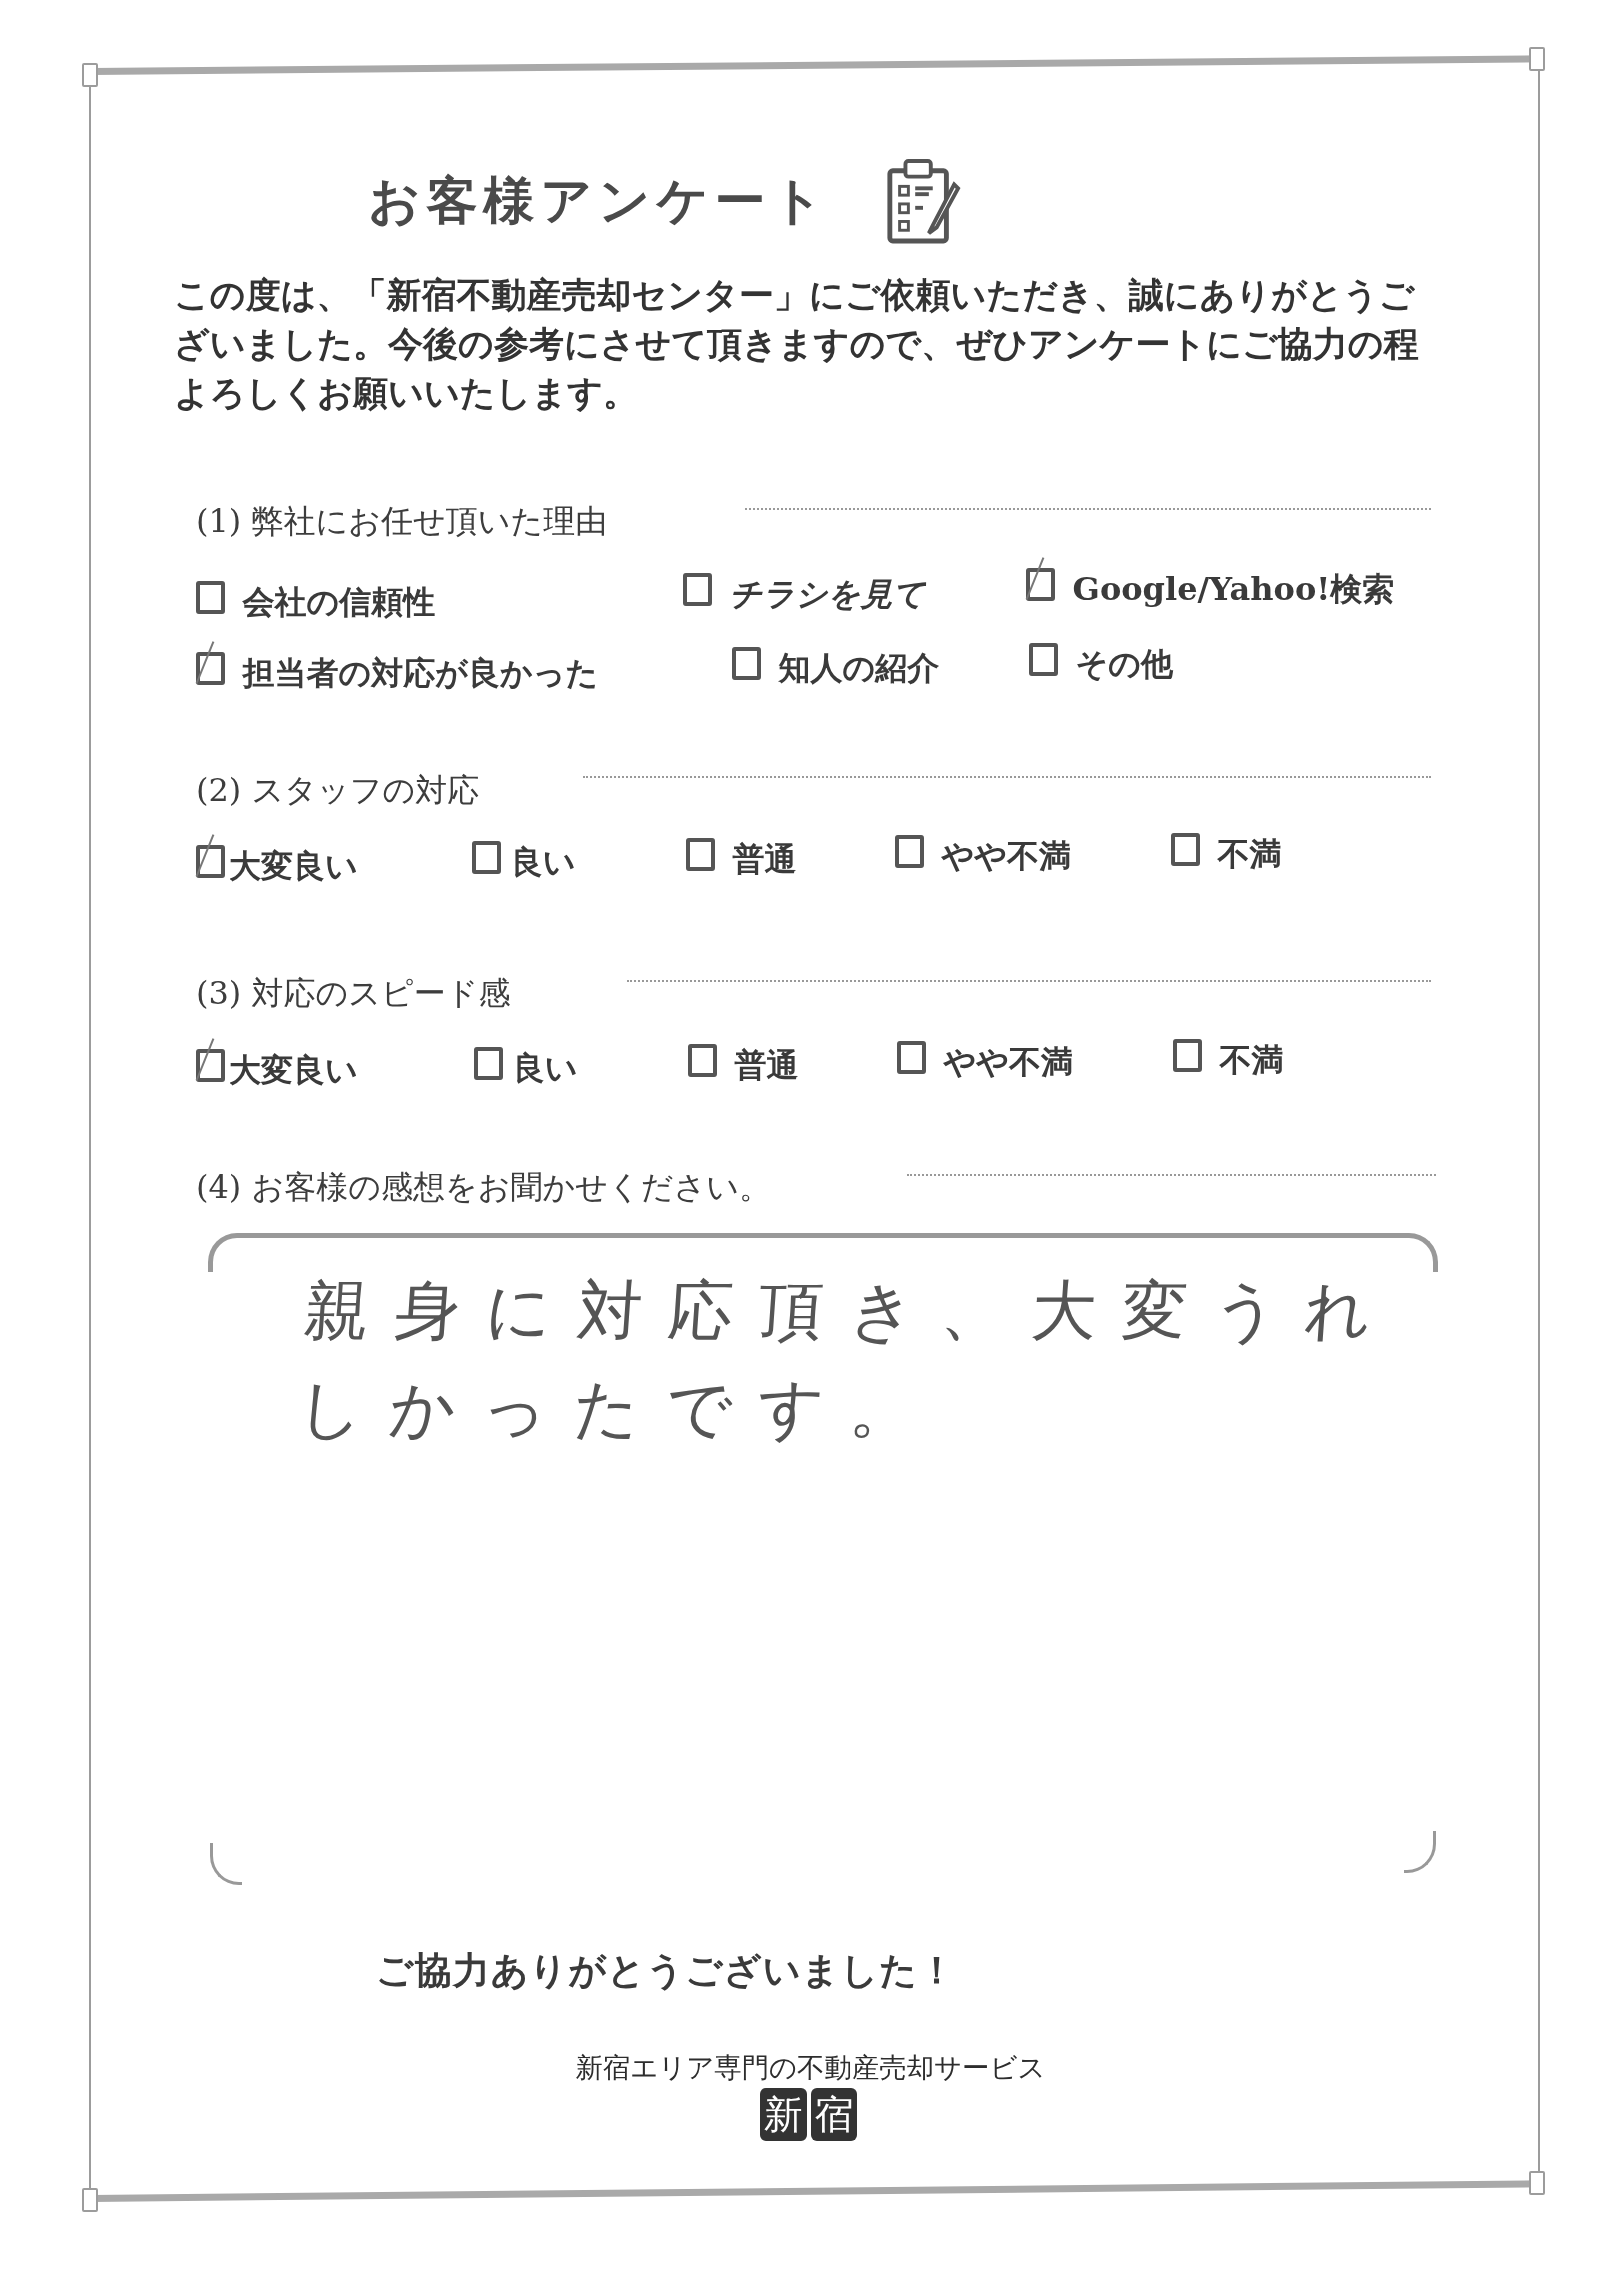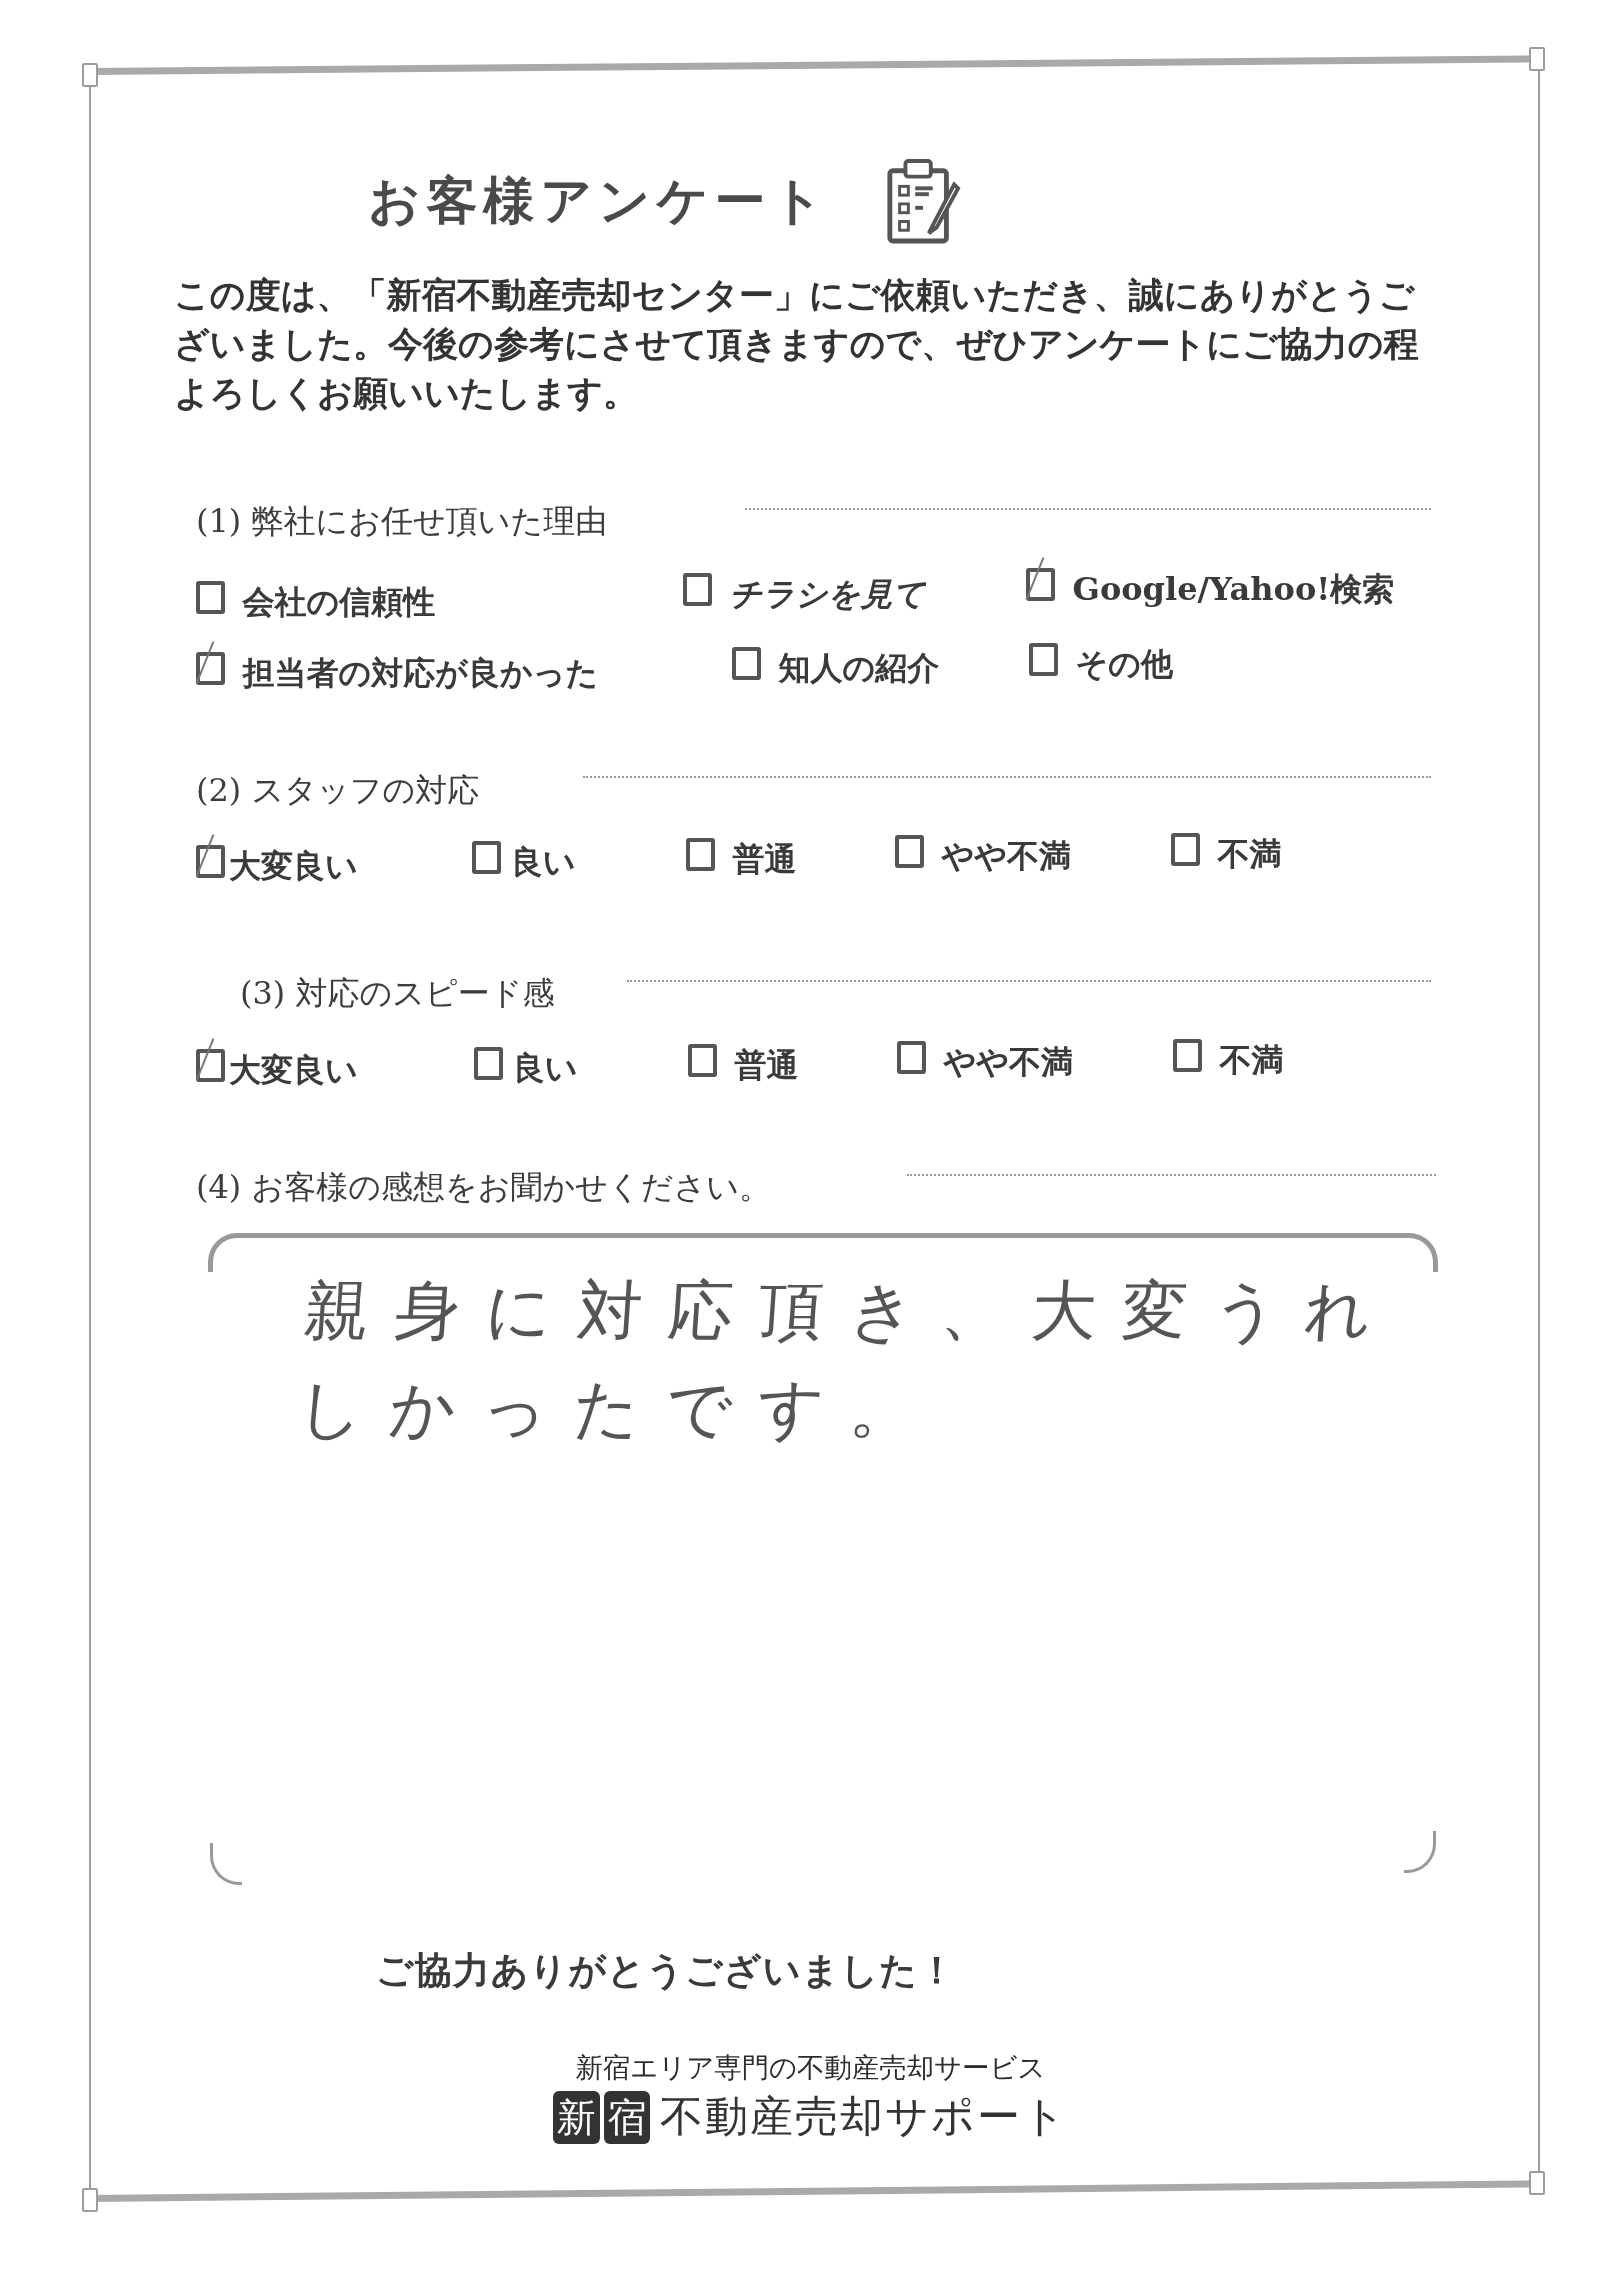--- a/index.html
+++ b/index.html
@@ -108,21 +108,21 @@
 </div>
 <div class="opt" style="left:895px;top:835px;">
   <span class="box"></span>
   <span>やや不満</span>
 </div>
 <div class="opt" style="left:1171px;top:833px;">
   <span class="box"></span>
   <span>不満</span>
 </div>
 
-<div class="section-heading" style="top:972px;margin-left:44px;">(3) 対応のスピード感</div>
+<div class="section-heading" style="top:972px;">(3) 対応のスピード感</div>
 <div class="dots" style="left:627px;top:980px;width:804px;"></div>
 
 <div class="opt" style="left:196px;top:1049px;">
   <span class="box checked" style="margin-right:3.9px;"></span>
   <span>大変良い</span>
 </div>
 <div class="opt" style="left:474px;top:1047px;">
   <span class="box" style="margin-right:9.8px;"></span>
   <span>良い</span>
 </div>
@@ -147,15 +147,14 @@
   <div class="cb-bl"></div>
   <div class="cb-br"></div>
   <div class="handwriting">親身に対応頂き、大変うれしかったです。</div>
 </div>
 
 <div class="thanks">ご協力ありがとうございました！</div>
 <div class="footer-tag">新宿エリア専門の不動産売却サービス</div>
 <div class="footer-logo">
   <span class="logo-block">新</span>
   <span class="logo-block">宿</span>
-  <span class="logo-text">不動産売却サポート</span>
 </div>
 
 
 </body></html>

